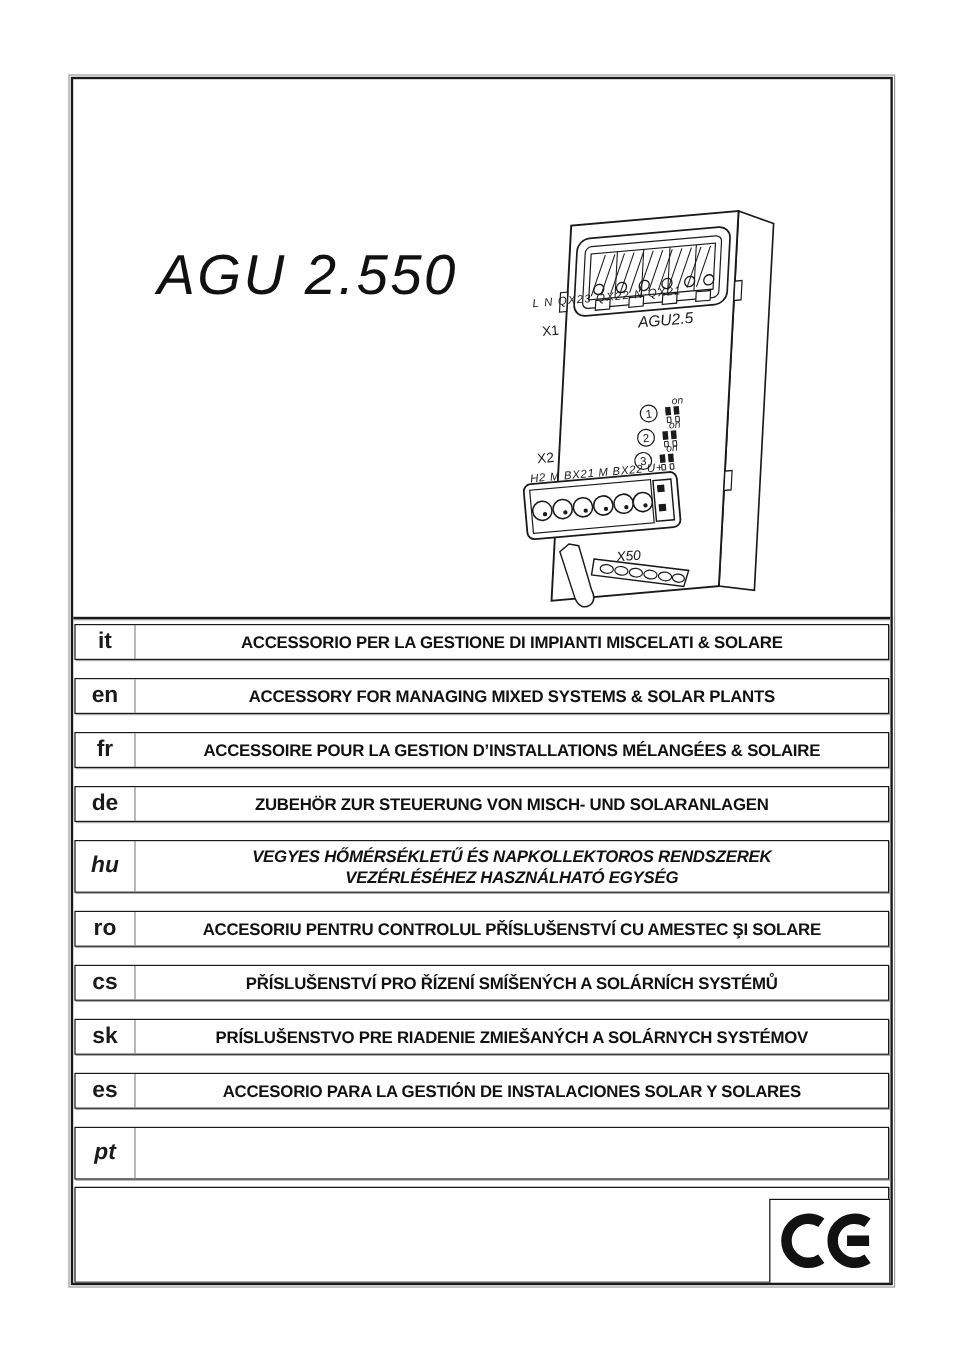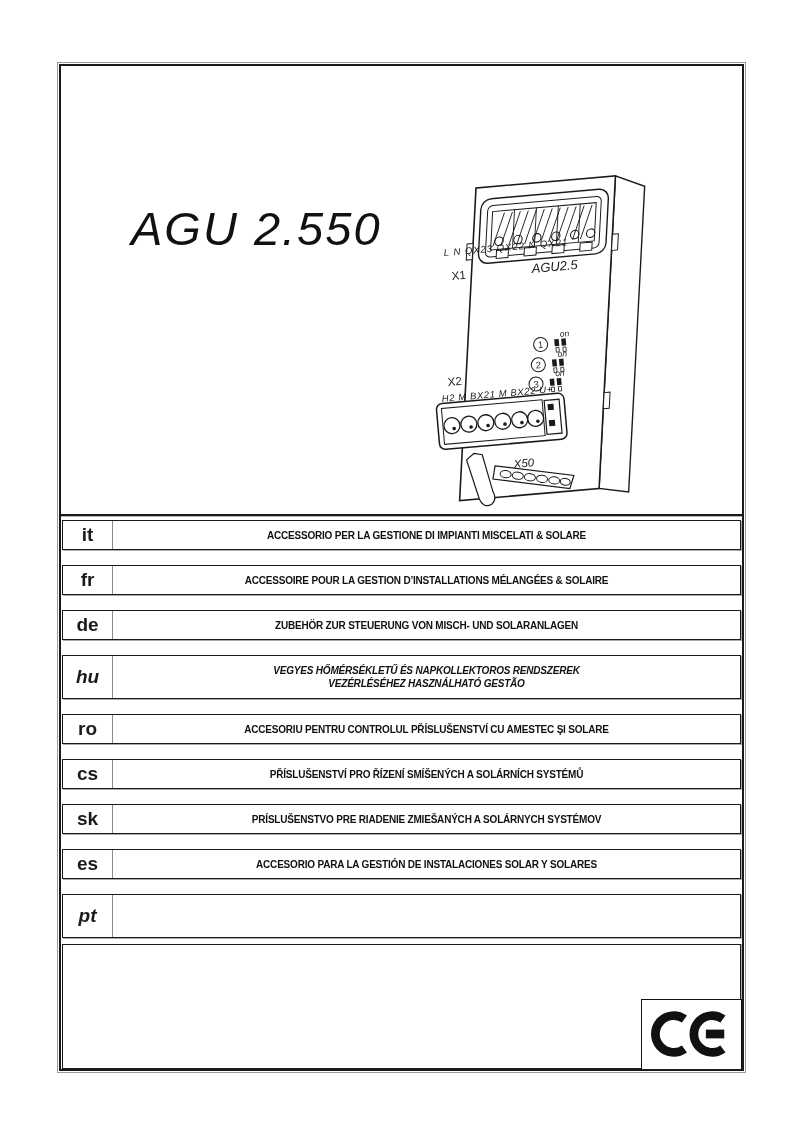--- a/index.html
+++ b/index.html
@@ -35,21 +35,21 @@
   }
   .lang-row.first { margin-top:4px; }
   .lang-row.tall { height:44px;font-style:italic; }
   .lang-cell {
     width:50px; flex:none; border-right:1px solid #8a8a8a;
     display:flex; align-items:center; justify-content:center;
     font-weight:bold; font-size:19px;
   }
   .desc-cell {
     flex:1; display:flex; align-items:center; justify-content:center;
-    text-align:center; font-weight:bold; font-size:10px; line-height:1.3;
+    text-align:center; font-weight:bold; font-size:14px; line-height:1.3;
     letter-spacing:-0.2px; white-space:pre-line; padding:0 6px; color:#111;
   }
   .bottom-box {
     flex:1; margin:6px 1px 0; border:1.5px solid #1a1a1a; position:relative;
     box-shadow:1px 0 0 #ababab;
   }
   .ce-box {
     position:absolute; right:-1.5px; bottom:-1.5px; width:101px; height:71px;
     background:#fff; border:1.5px solid #111;
     display:flex; align-items:center; justify-content:center;
@@ -198,31 +198,35 @@
         </g>
       </svg>
     </div>
 
     <div class="rows">
       <div class="lang-row first">
         <div class="lang-cell">it</div>
         <div class="desc-cell">ACCESSORIO PER LA GESTIONE DI IMPIANTI MISCELATI &amp; SOLARE</div>
       </div>
       <div class="lang-row">
+        <div class="lang-cell">en</div>
+        <div class="desc-cell">ACCESSORY FOR MANAGING MIXED SYSTEMS &amp; SOLAR PLANTS</div>
+      </div>
+      <div class="lang-row">
         <div class="lang-cell">fr</div>
         <div class="desc-cell">ACCESSOIRE POUR LA GESTION D’INSTALLATIONS MÉLANGÉES &amp; SOLAIRE</div>
       </div>
       <div class="lang-row">
         <div class="lang-cell">de</div>
         <div class="desc-cell">ZUBEHÖR ZUR STEUERUNG VON MISCH- UND SOLARANLAGEN</div>
       </div>
       <div class="lang-row tall">
         <div class="lang-cell">hu</div>
         <div class="desc-cell">VEGYES HŐMÉRSÉKLETŰ ÉS NAPKOLLEKTOROS RENDSZEREK
-VEZÉRLÉSÉHEZ HASZNÁLHATÓ GESTÃO</div>
+VEZÉRLÉSÉHEZ HASZNÁLHATÓ EGYSÉG</div>
       </div>
       <div class="lang-row">
         <div class="lang-cell">ro</div>
         <div class="desc-cell">ACCESORIU PENTRU CONTROLUL PŘÍSLUŠENSTVÍ CU AMESTEC ŞI SOLARE</div>
       </div>
       <div class="lang-row">
         <div class="lang-cell">cs</div>
         <div class="desc-cell">PŘÍSLUŠENSTVÍ PRO ŘÍZENÍ SMÍŠENÝCH A SOLÁRNÍCH SYSTÉMŮ</div>
       </div>
       <div class="lang-row">

